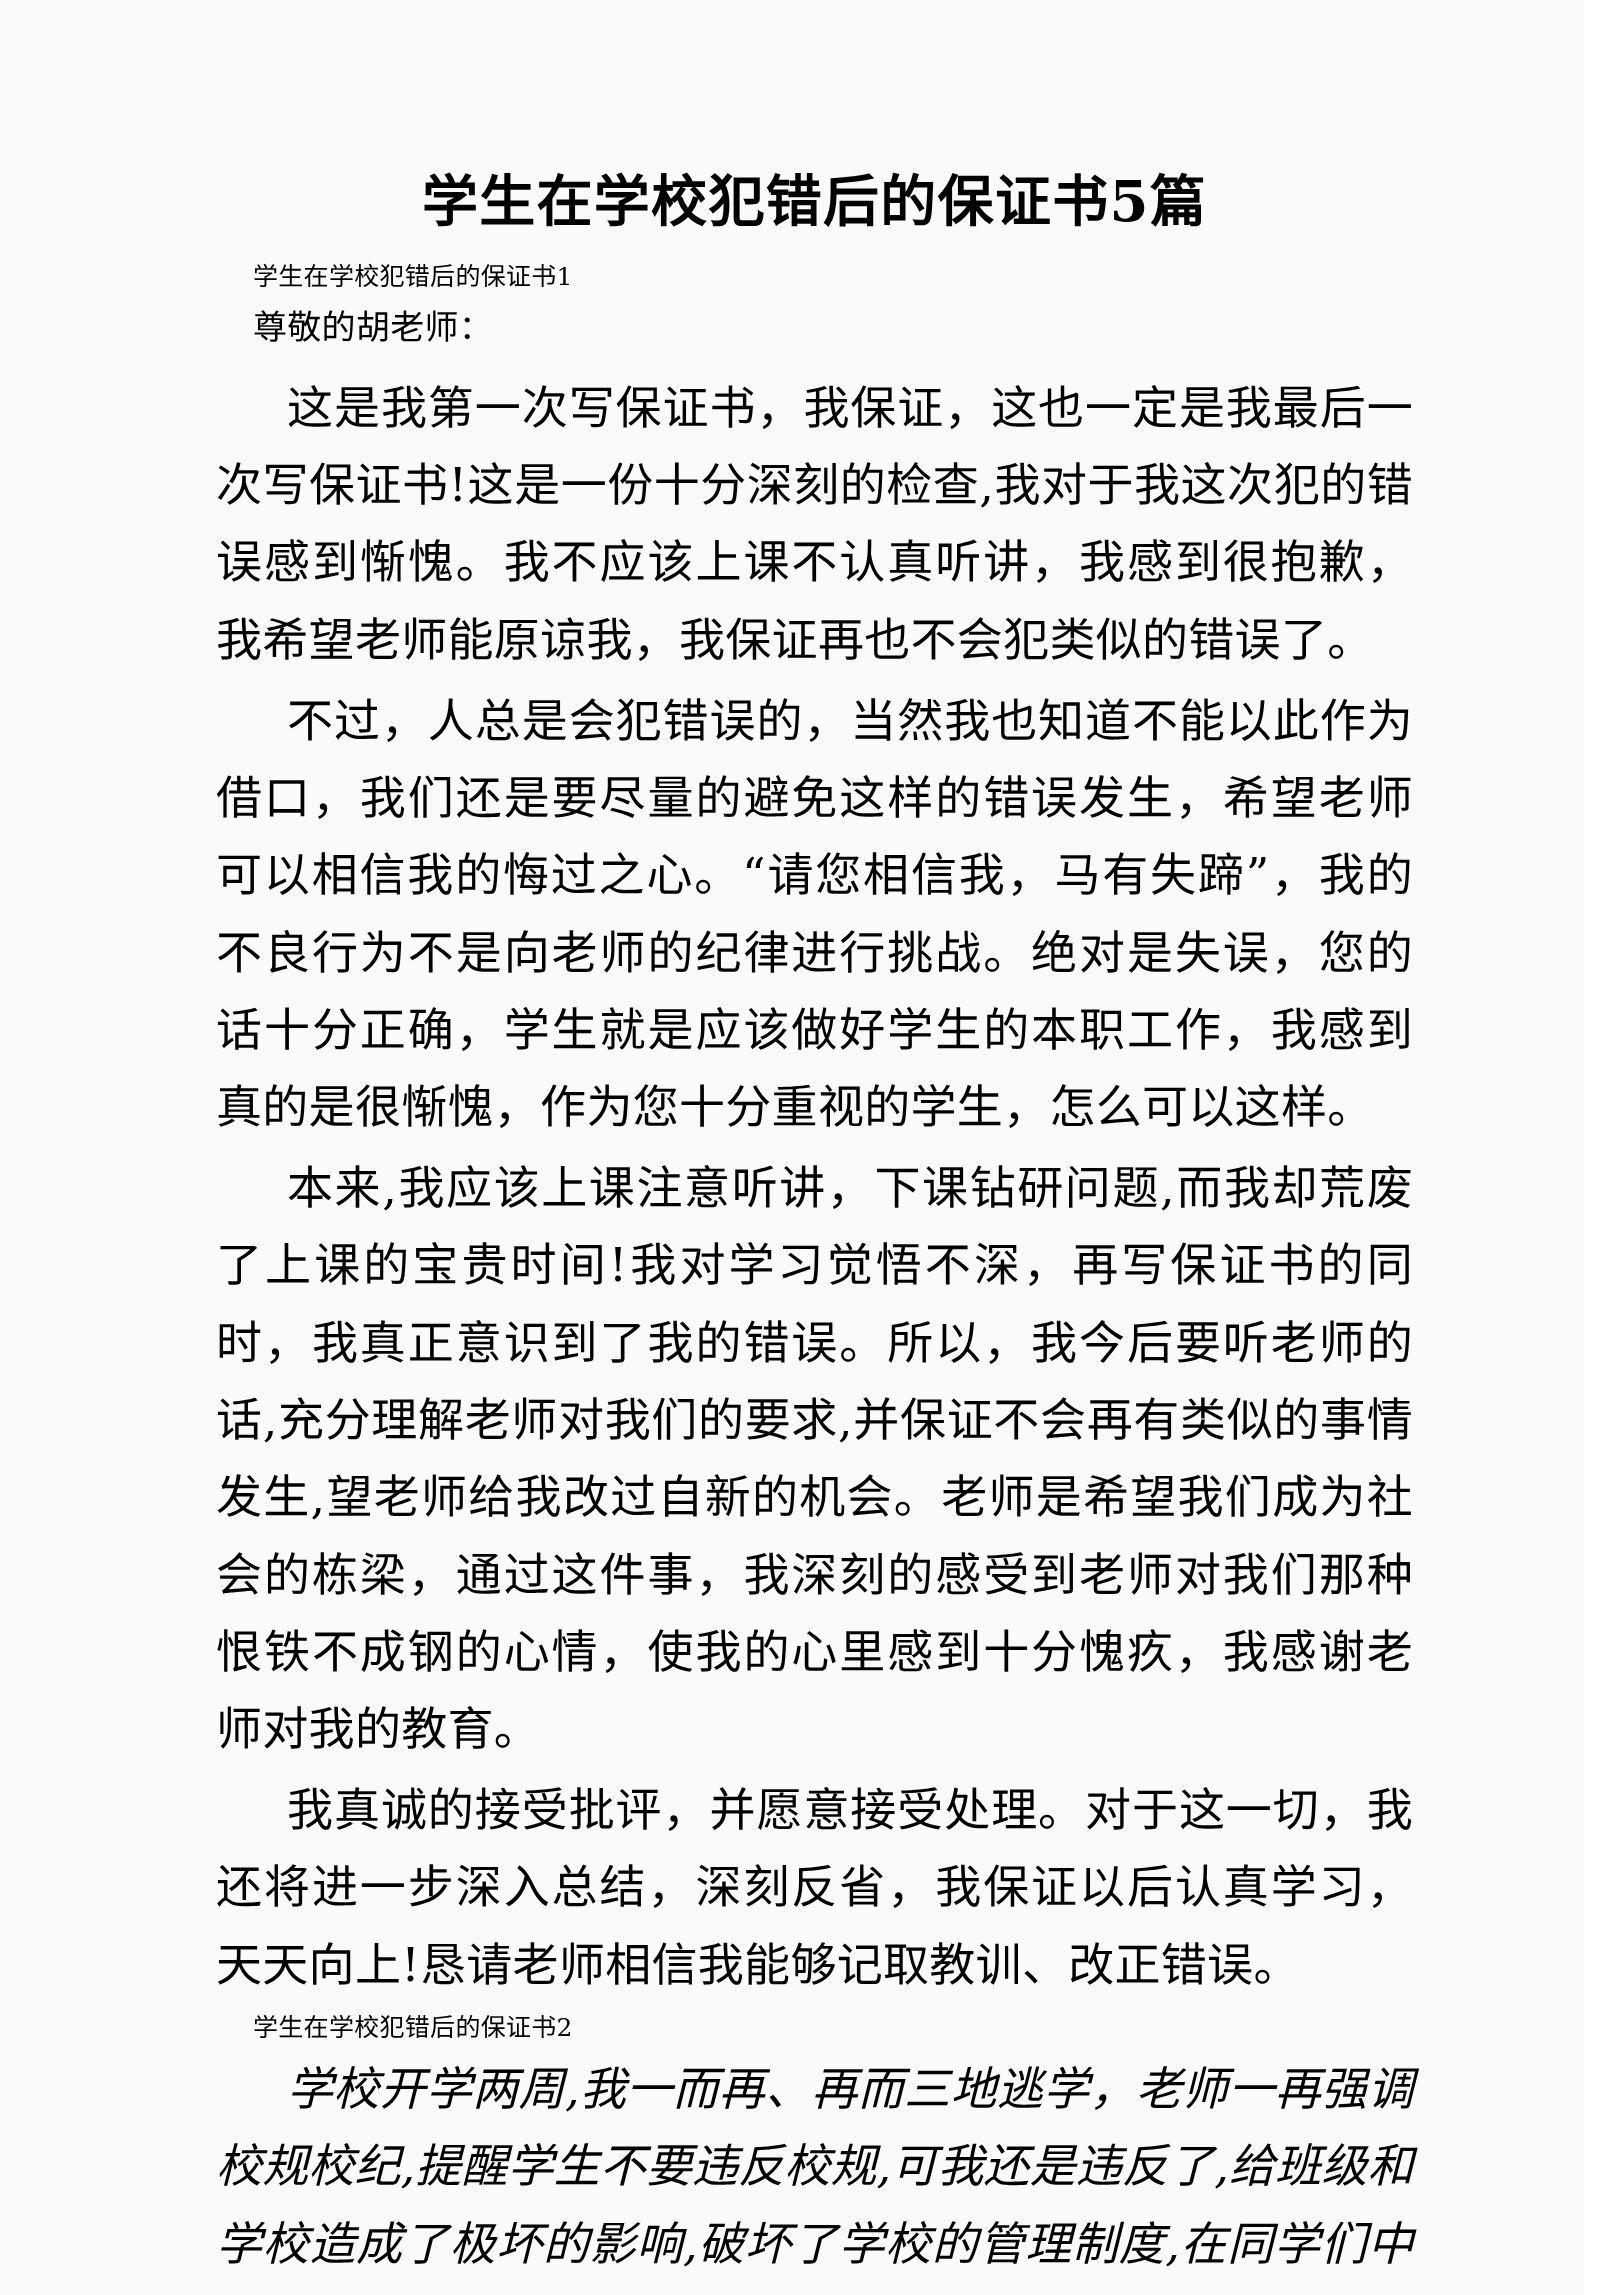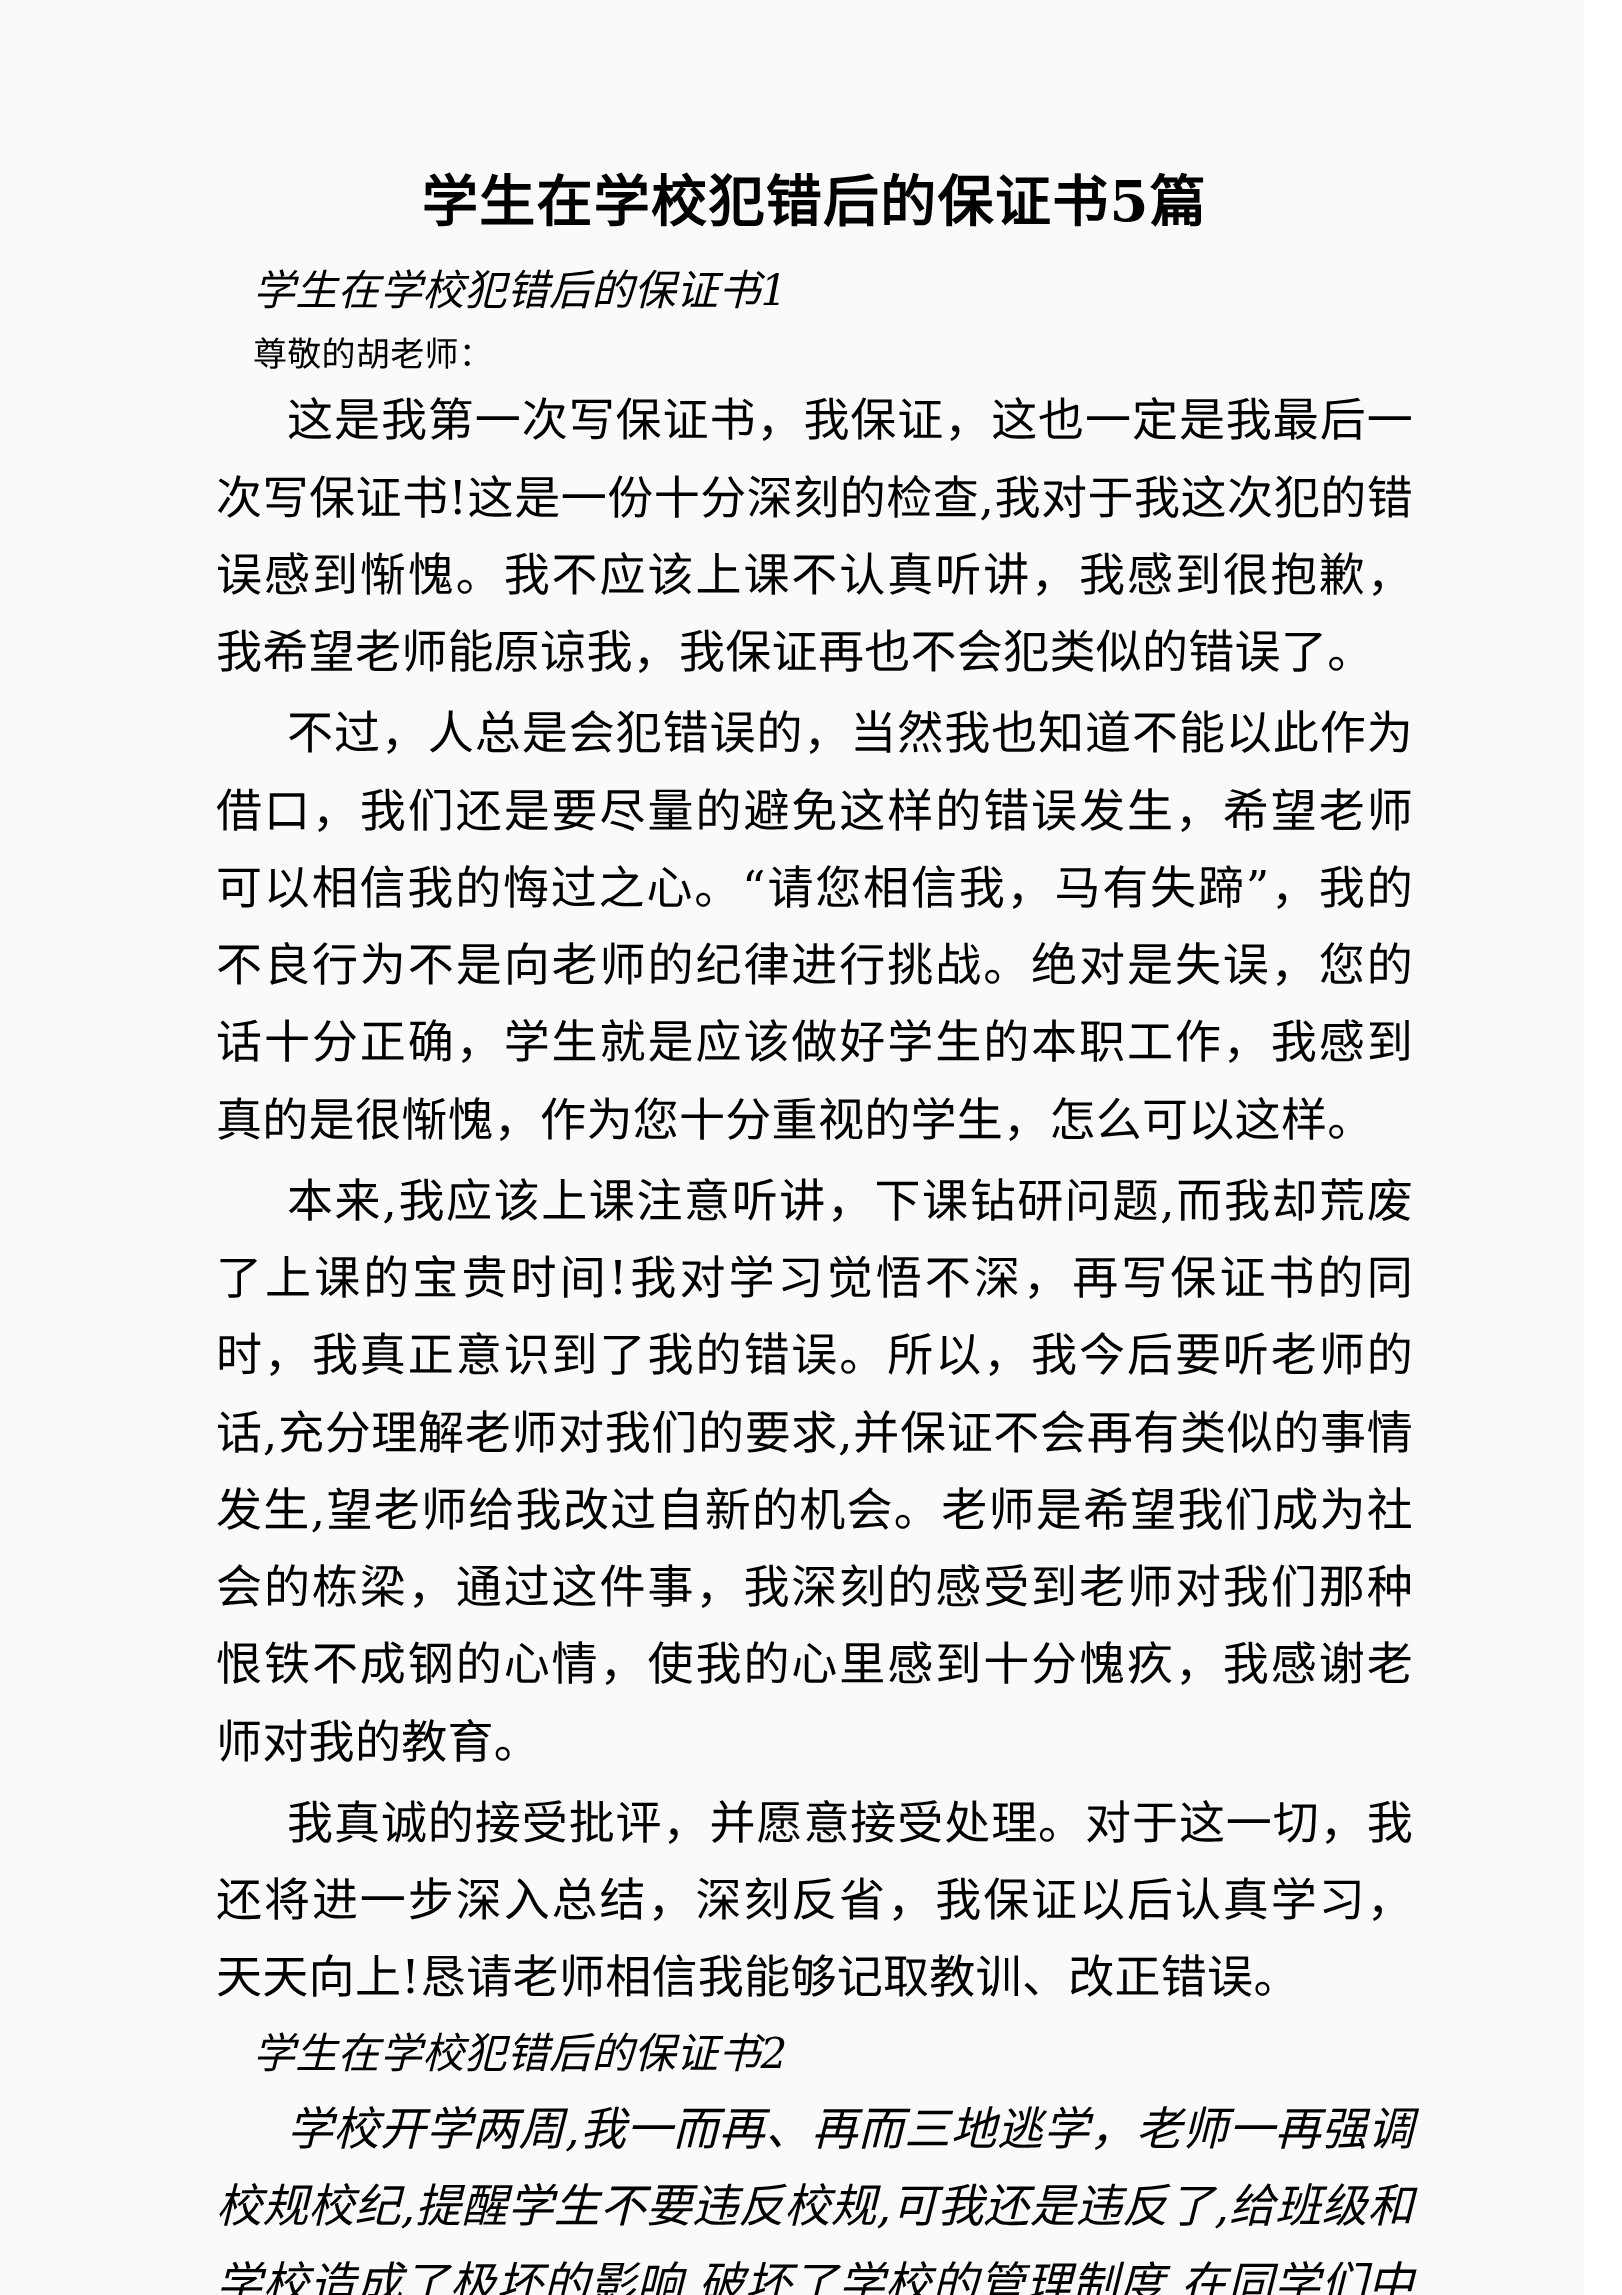--- a/index.html
+++ b/index.html
@@ -28,31 +28,30 @@
     font-family: "DejaVu Serif", "Liberation Serif", serif;
     font-weight: 700;
     font-size: 56px;
     line-height: 1.35;
     text-align: center;
     letter-spacing: 1.3px;
     margin: 0 0 17px 0;
     white-space: nowrap;
   }
   .section-heading {
-    font-size: 42px;
+    font-size: 25px;
     line-height: 1.62;
     margin: 0 0 2.6px 0;
     text-indent: 37px;
     letter-spacing: 0.3px;
-    font-style: italic;
   }
   .salutation {
     font-size: 34px;
     line-height: 1.62;
-    margin: 0 0 0 0;
+    margin: 0 0 15px 0;
     text-indent: 37px;
     letter-spacing: 0.3px;
   }
   .para {
     font-size: 46px;
     line-height: 1.68;
     margin: 0 0 3.9px 0;
     text-indent: 71px;
     text-align: justify;
     text-justify: inter-character;

